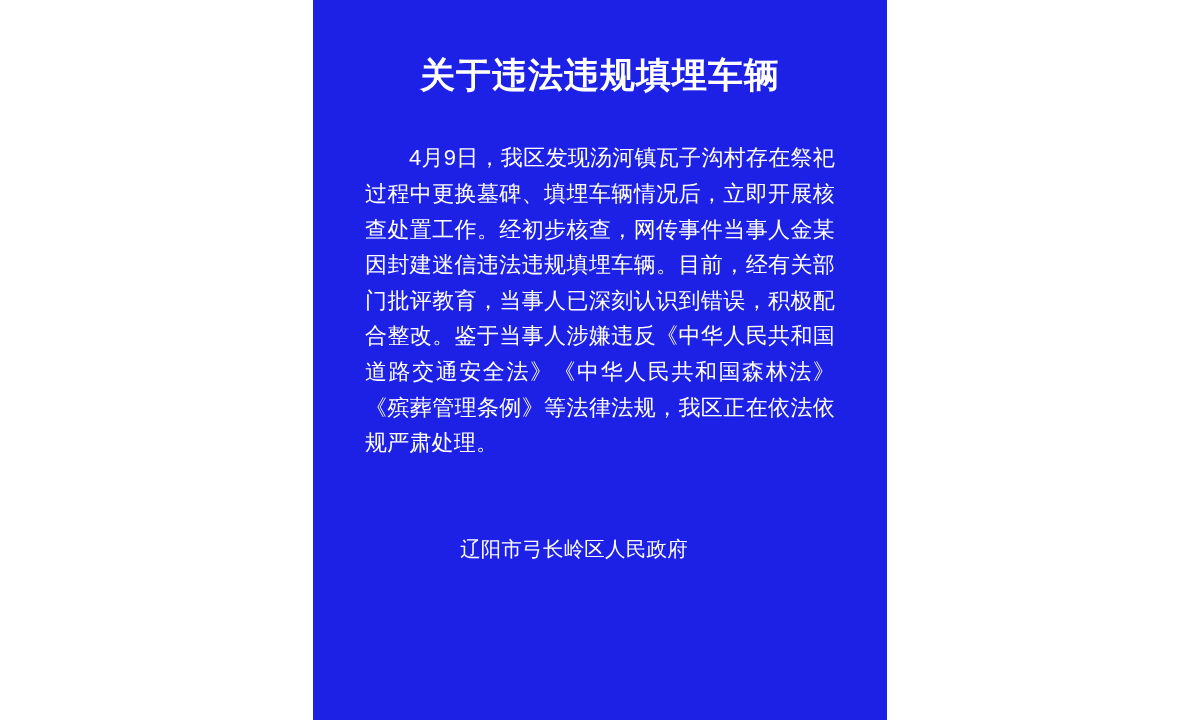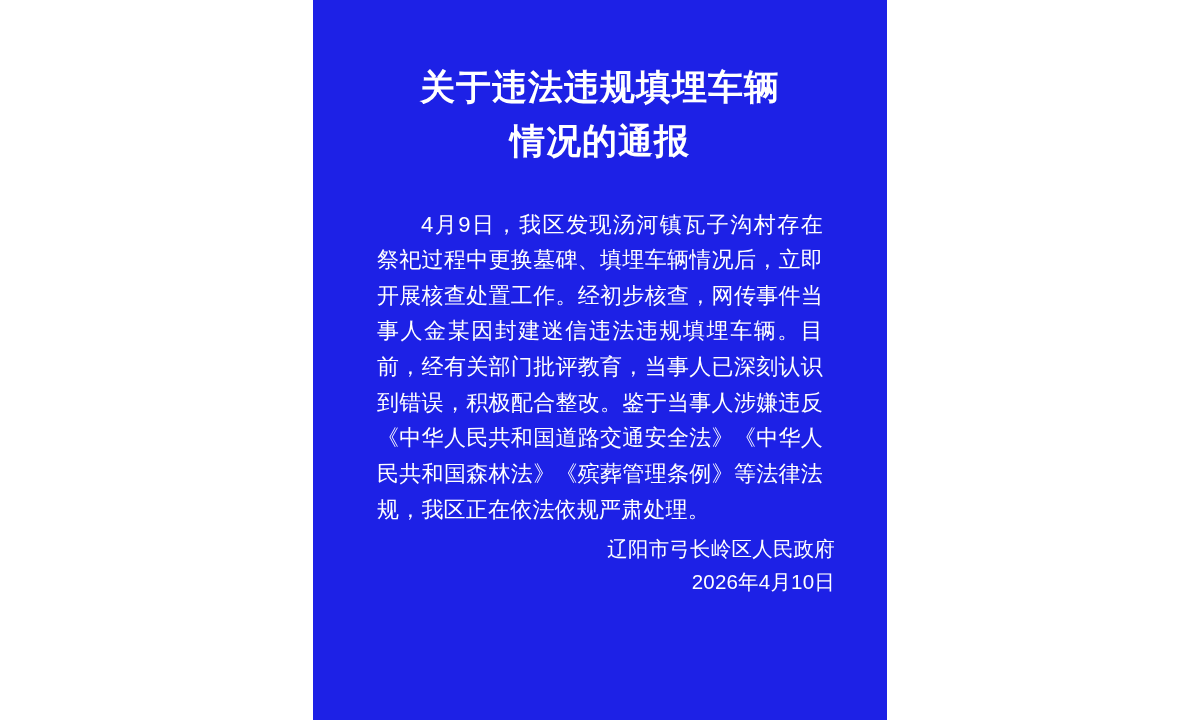--- a/index.html
+++ b/index.html
@@ -20,21 +20,21 @@
     background: #ffffff;
   }
   .notice-card {
     position: absolute;
     left: 313px;
     top: 0px;
     width: 574px;
     height: 720px;
     background: #1d21e6;
     box-sizing: border-box;
-    padding: 12px;
+    padding: 0;
   }
   .notice-title {
     margin: 0;
     padding-top: 48px;
     color: #ffffff;
     font-size: 35px;
     font-weight: bold;
     line-height: 1.55;
     text-align: center;
     letter-spacing: 1px;
@@ -53,43 +53,41 @@
     line-height: 1.62;
     text-align: justify;
     text-indent: 2em;
     letter-spacing: 0.2px;
   }
   .notice-sign {
     position: absolute;
     left: 0;
     right: 52px;
     top: 532px;
-    text-align: right;
+    text-align: center;
   }
   .notice-sign div {
     color: #ffffff;
     font-size: 20.5px;
     line-height: 1.62;
     letter-spacing: 0.2px;
   }
 </style>
 </head>
 <body>
 
 <div class="page">
   <div class="notice-card">
 
     <h1 class="notice-title">
       <span class="line">关于违法违规填埋车辆</span>
-      <span class="line">情况的通报</span>
     </h1>
 
     <div class="notice-body">
       <p>4月9日，我区发现汤河镇瓦子沟村存在祭祀过程中更换墓碑、填埋车辆情况后，立即开展核查处置工作。经初步核查，网传事件当事人金某因封建迷信违法违规填埋车辆。目前，经有关部门批评教育，当事人已深刻认识到错误，积极配合整改。鉴于当事人涉嫌违反《中华人民共和国道路交通安全法》《中华人民共和国森林法》《殡葬管理条例》等法律法规，我区正在依法依规严肃处理。</p>
     </div>
 
     <div class="notice-sign">
       <div>辽阳市弓长岭区人民政府</div>
-      <div>2026年4月10日</div>
     </div>
 
   </div>
 </div>
 
 </body></html>

